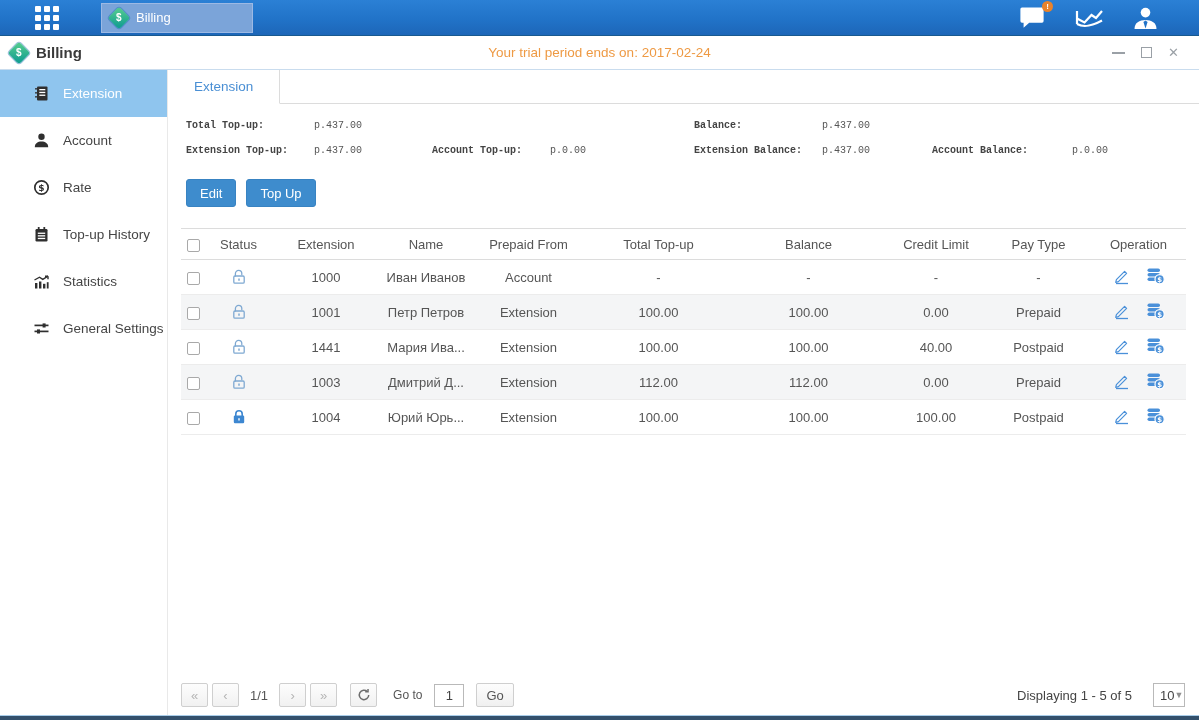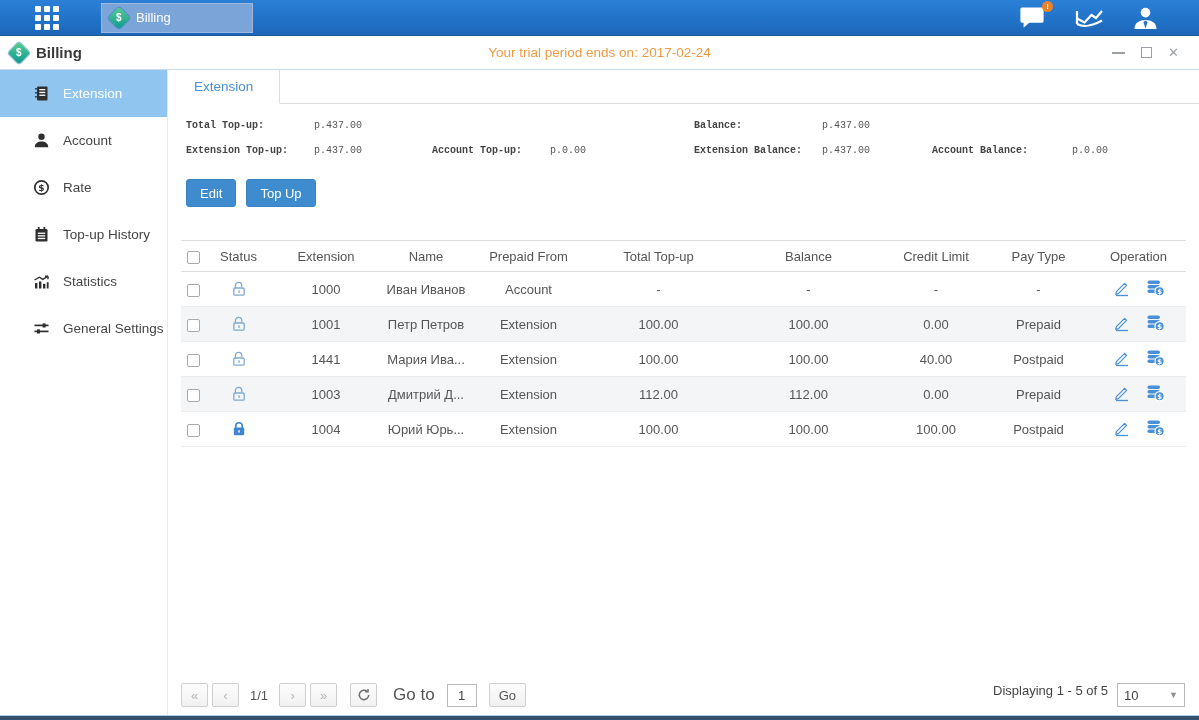--- a/index.html
+++ b/index.html
@@ -45,39 +45,39 @@
   .sum-right { flex:1; display:grid; grid-template-columns:128px 110px 140px 1fr; row-gap:14px; align-items:center; }
   .sum-label { font-weight:bold; color:#444; }
   .sum-value { color:#555; }
 
   
   .actions { padding:23px 0 0 18px; display:flex; gap:10px; }
   .btn-primary { background:#3e8ccd; color:#fff; border:1px solid #3883c2; height:28px; padding:0 13px; font-size:13px; border-radius:3px; cursor:pointer; font-family:inherit; }
 
   
   .table-wrap { margin:21px 13px 0; }
-  table { width:100%; border-collapse:collapse; table-layout:fixed; font-size:13px; color:#555;margin-top:12px; }
+  table { width:100%; border-collapse:collapse; table-layout:fixed; font-size:13px; color:#555; }
   thead th { font-weight:normal; color:#555; height:31px; border-top:1px solid #dcdcdc; border-bottom:1px solid #dcdcdc; text-align:center; }
   tbody td { height:35px; text-align:center; border-bottom:1px solid #ececec; overflow:hidden; white-space:nowrap; text-overflow:ellipsis; }
   tbody tr:nth-child(even) { background:#f4f5f6; }
   .cb { width:13px; height:13px; border:1px solid #a9a9a9; border-radius:2px; background:#fff; display:inline-block; vertical-align:middle; cursor:pointer; }
   .lock { display:inline-flex; vertical-align:middle; cursor:pointer; }
   .ops { display:inline-flex; gap:15px; align-items:center; }
   .op { cursor:pointer; display:inline-flex; }
 
   
   .footer { margin-top:auto; padding:0 14px 13px 13px; display:flex; align-items:center; }
   .pager { display:flex; align-items:center; gap:4px; }
   .pg-btn { width:27px; height:24px; border:1px solid #cfcfcf; background:linear-gradient(#fdfdfd,#f1f1f1); border-radius:2px; color:#b5b5b5; font-size:13px; display:flex; align-items:center; justify-content:center; cursor:pointer; }
   .page-label { padding:0 7px; color:#555; font-size:13px; }
-  .goto-label { margin-left:12px; margin-right:8px; color:#555; font-size:17px; }
+  .goto-label { margin-left:12px; margin-right:8px; color:#555; font-size:12px; }
   .goto-input { width:30px; height:23px; border:1px solid #b9b9b9; text-align:center; font-size:13px; color:#444; font-family:inherit; }
   .go-btn { margin-left:8px; height:24px; padding:0 9px; border:1px solid #cfcfcf; background:linear-gradient(#fdfdfd,#f0f0f0); font-size:13px; color:#555; border-radius:2px; cursor:pointer; font-family:inherit; }
-  .display-info { margin-left:auto; display:flex; gap:9px; color:#444; font-size:13px; }
-  .page-size { width:68px; height:24px; border:1px solid #b9b9b9; background:#fff; display:flex; align-items:center; justify-content:space-between; padding:0 6px; font-size:13px; color:#444; cursor:pointer; }
+  .display-info { margin-left:auto; display:flex; align-items:center; gap:21px; color:#444; font-size:13px; }
+  .page-size { width:32px; height:24px; border:1px solid #b9b9b9; background:#fff; display:flex; align-items:center; justify-content:space-between; padding:0 6px; font-size:13px; color:#444; cursor:pointer; }
   .page-size .tri { color:#8f8f8f; font-size:9px; }
 
   .bottom-strip { position:absolute; bottom:0; left:0; right:0; height:5px; background:#33506c; border-top:1px solid #a9cde9; }
 </style>
 </head>
 <body>
 
 <div class="screen">
 
   <div class="topbar">

